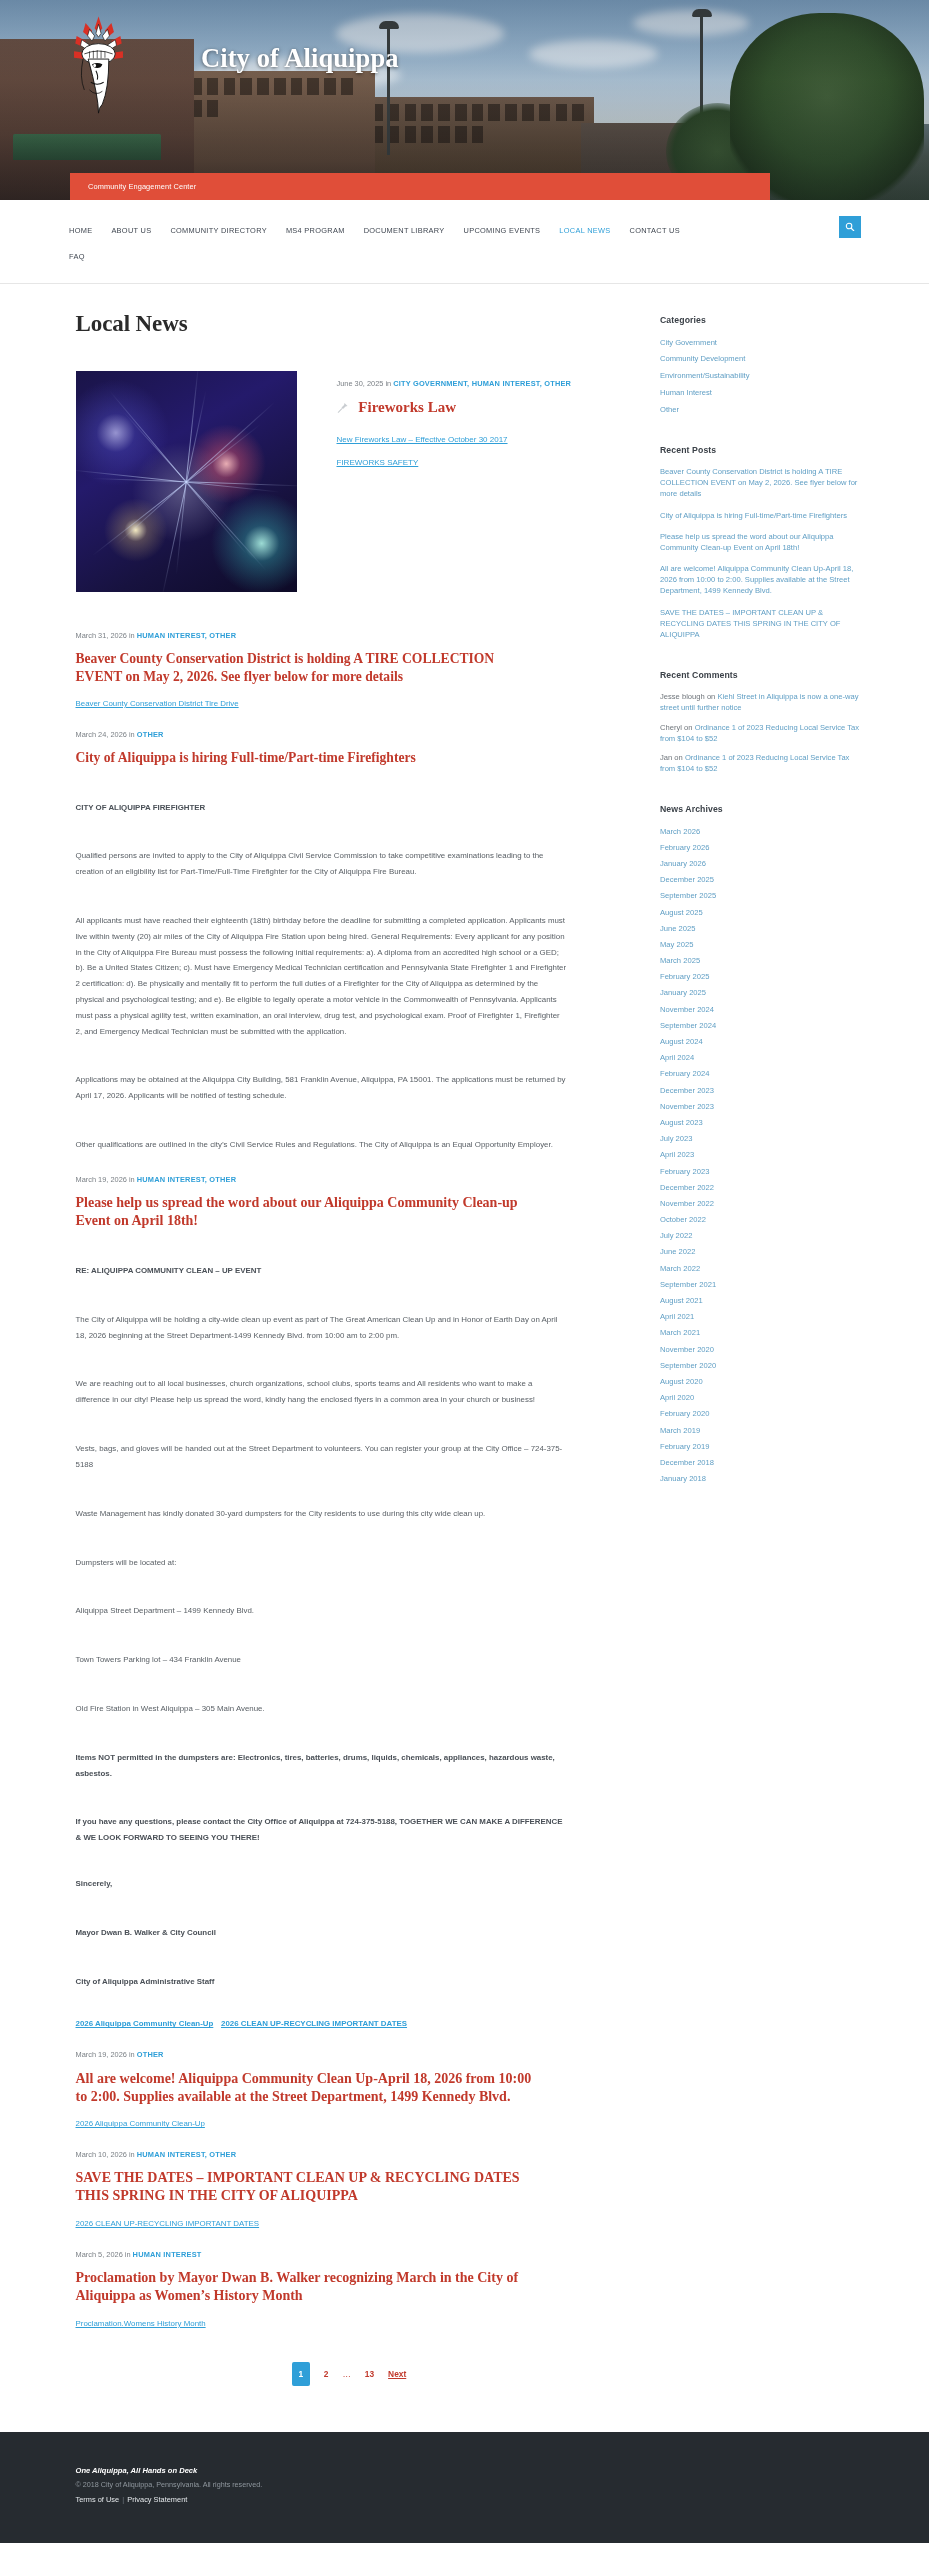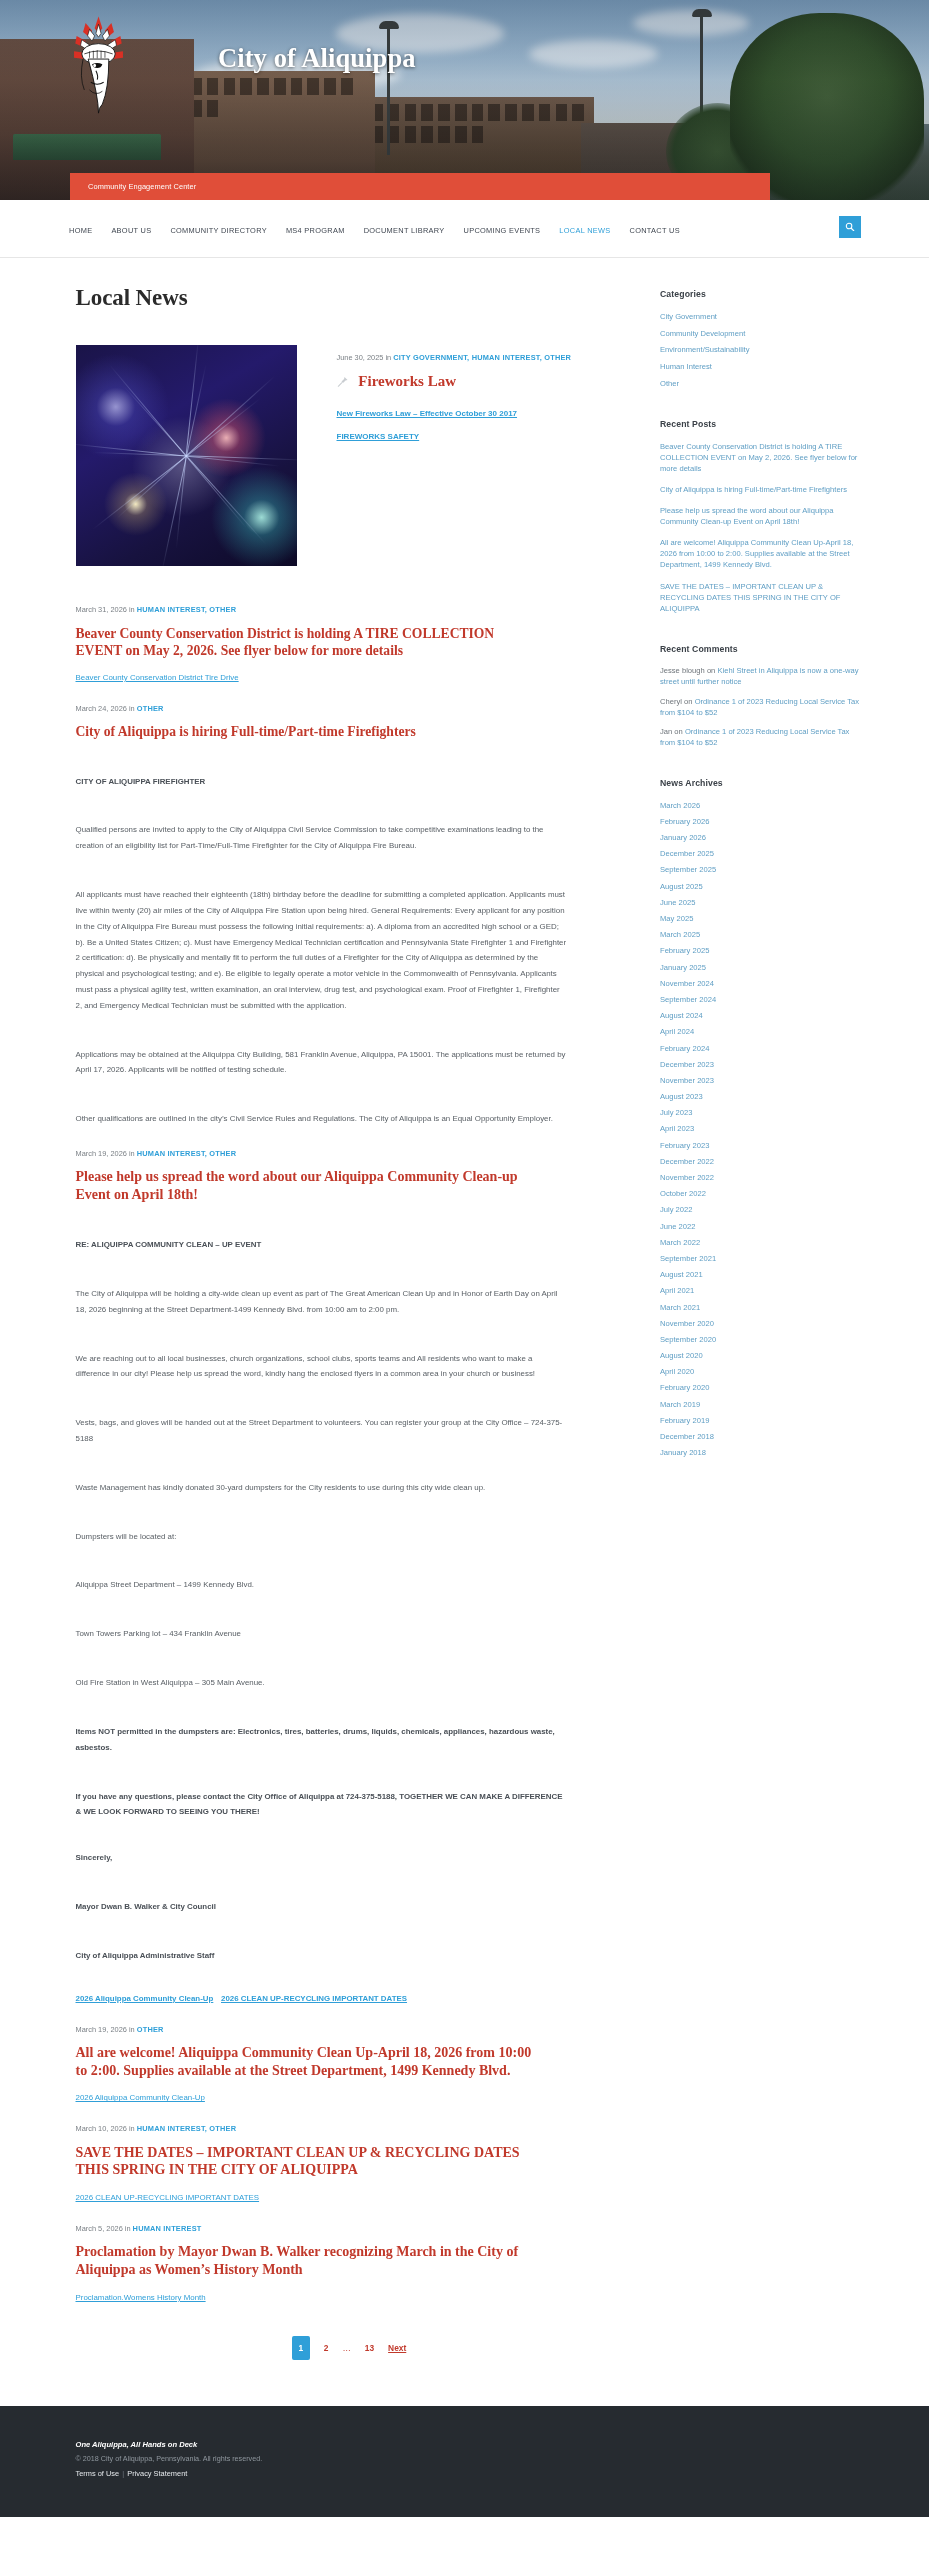--- a/index.html
+++ b/index.html
@@ -75,21 +75,21 @@
   .lp2 { left: 700px; top: 14px; height: 142px; }
   .hero-shade {
     position:absolute; inset:0;
     background: linear-gradient(180deg, rgba(10,18,28,.18) 0%, rgba(10,18,28,.05) 40%, rgba(10,18,28,.28) 100%);
   }
 
   .crest {
     position: absolute; left: 70px; top: 14px; width: 57px; height: 103px;
   }
   .hero-title {
-    position: absolute; left: 218px; top: 43px;
+    position: absolute; left: 201px; top: 43px;
     font-family: "Liberation Serif", serif;
     font-weight: bold; font-size: 26.5px; color: #fff;
     letter-spacing: 0.1px;
     text-shadow: 0 1.3px 3.9px rgba(0,0,0,.55);
   }
   .cec-bar {
     position: absolute; left: 70px; bottom: 0px; width: 700px; height: 27px;
     background: #e04e39;
     display: flex; align-items: center;
   }
@@ -149,21 +149,21 @@
   .featured-body { padding-left: 40px; padding-top: 7.7px; }
   .meta { font-size: 7.4px; color: #7b8086; margin-bottom: 10.3px; }
   .meta .cat { color: #2f9fd8; font-weight: bold; letter-spacing: 0.2px; }
   .post-title {
     font-family: "Liberation Serif", serif; font-weight: bold;
     color: #c1392b; font-size: 15px; line-height: 1.25; margin-bottom: 17px;
   }
   .pin-icon { display:inline-block; vertical-align: middle; margin-right: 6.5px; }
   .doc-link {
     display: block; color: #2f9fd8; font-size: 8px;
-    text-decoration: underline; margin-bottom: 13.6px; font-weight: bold;
+    text-decoration: underline; margin-bottom: 13.6px;
   }
 
   
   .article { margin: 0 0 22px 6.5px; }
   .article h2 {
     font-family: "Liberation Serif", serif; font-weight: bold;
     color: #c1392b; font-size: 13.6px; line-height: 1.28; margin: 4.5px 0 11.6px 0;
     max-width: 465px;
   }
   .article h2.big { font-size: 14px; }
@@ -326,20 +326,21 @@
   <nav class="nav">
     <ul>
       <li><a>HOME</a></li>
       <li><a>ABOUT US</a></li>
       <li><a>COMMUNITY DIRECTORY</a></li>
       <li><a>MS4 PROGRAM</a></li>
       <li><a>DOCUMENT LIBRARY</a></li>
       <li><a>UPCOMING EVENTS</a></li>
       <li class="active"><a>LOCAL NEWS</a></li>
       <li><a>CONTACT US</a></li>
+      <li class="second-row"><a>FAQ</a></li>
     </ul>
     <button class="search-btn">
       <span>
         <svg width="9.7" height="9.7" viewBox="0 0 16 16" aria-hidden="true">
           <circle cx="6.7" cy="6.7" r="4.6" fill="none" stroke="#fff" stroke-width="1.7"></circle>
           <line x1="10.3" y1="10.3" x2="14.4" y2="14.4" stroke="#fff" stroke-width="1.9" stroke-linecap="round"></line>
         </svg>
       </span>
     </button>
   </nav>

